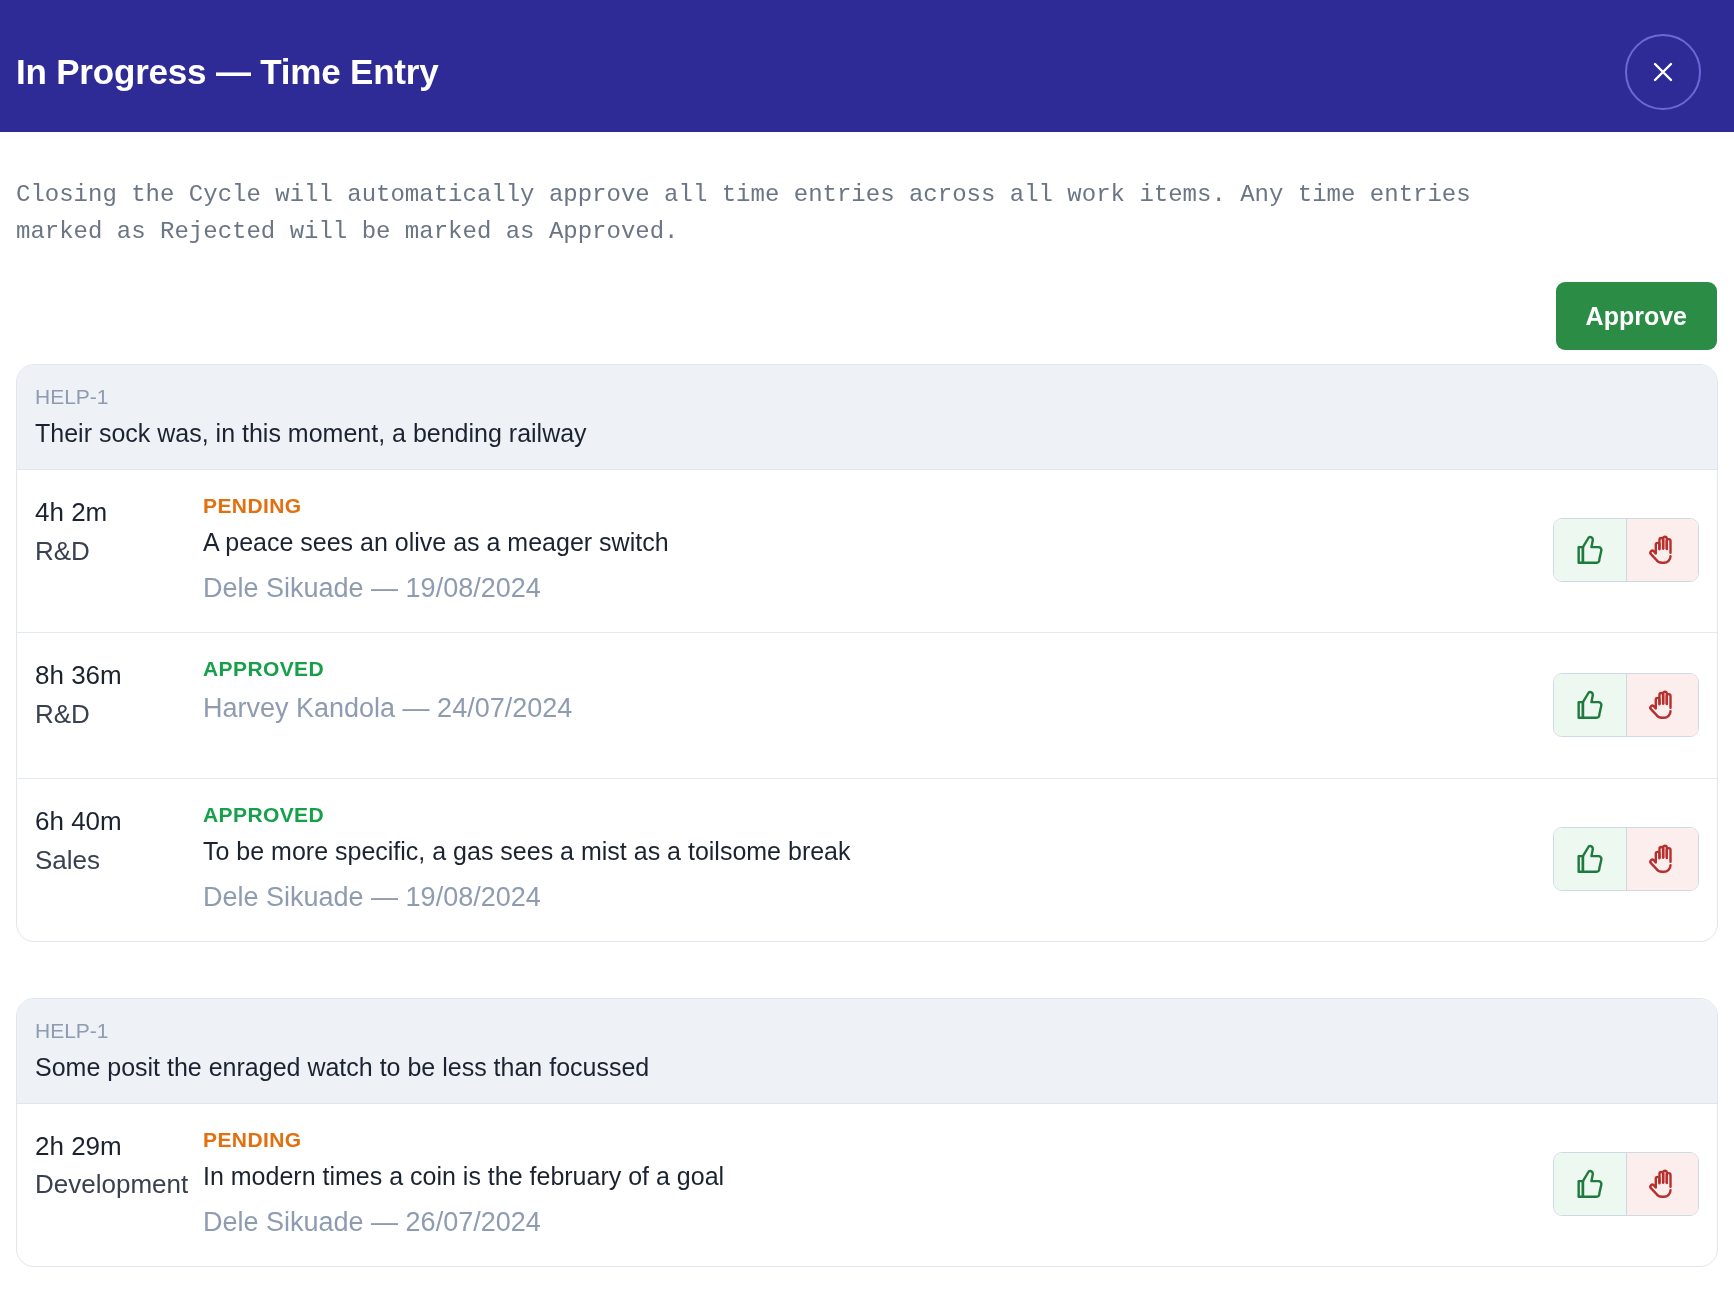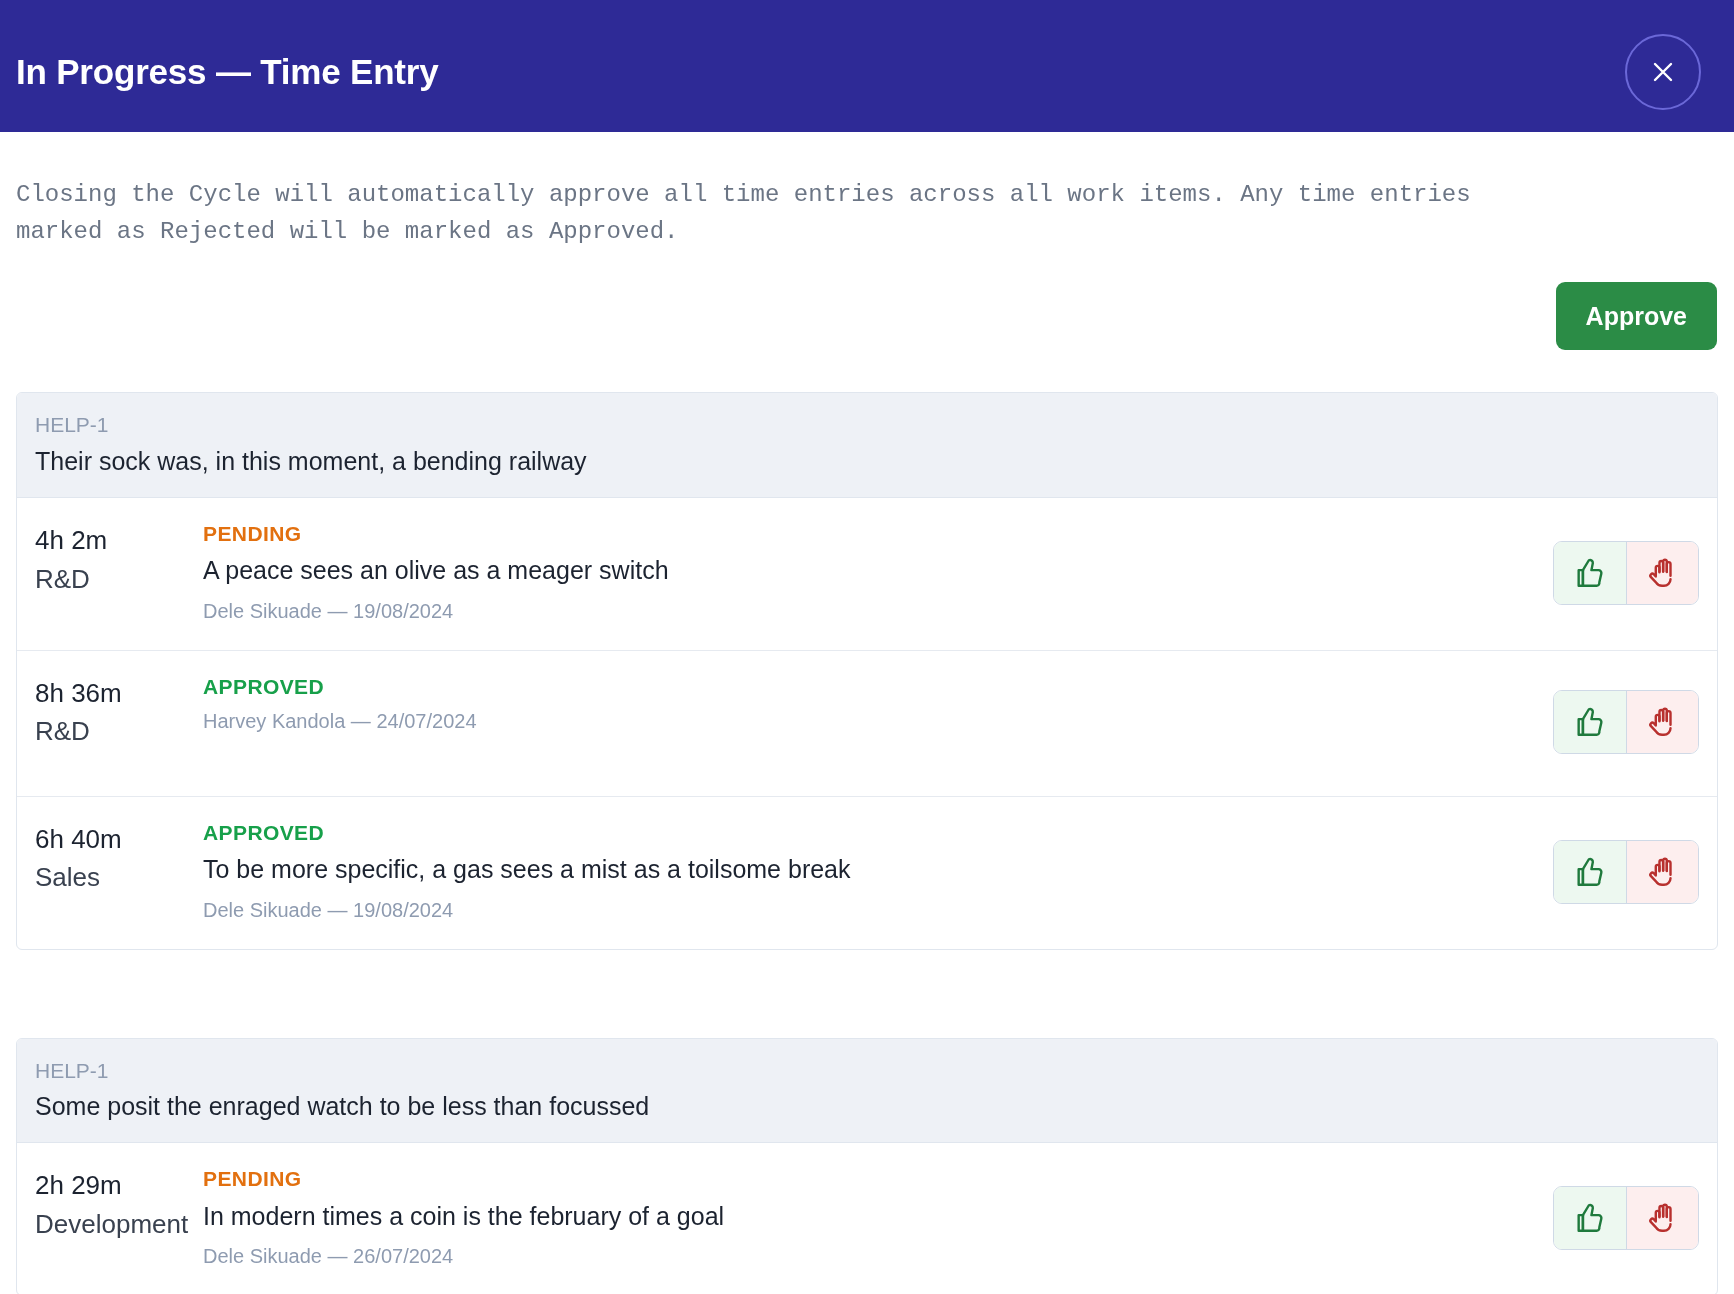--- a/index.html
+++ b/index.html
@@ -56,45 +56,45 @@
     padding-top: 44px;
     max-width: 1505px;
     font-weight: 400;
     font-family: Liberation Mono, monospace;
   }
 
   .action-row {
     display: flex;
     justify-content: flex-end;
     padding-top: 32px;
-    padding-bottom: 42px;
+    padding-bottom: 14px;
     padding-right: 1px;
   }
 
   .approve-button {
     background: #2b8c46;
     color: #ffffff;
     font-size: 25px;
     font-weight: 600;
     border: none;
     border-radius: 9px;
     padding: 0 30px;
     height: 68px;
     min-width: 160px;
     cursor: pointer;
     font-family: "Liberation Sans", sans-serif;
   }
 
   
   .work-card {
     border: 1px solid #e0e6ee;
-    border-radius: 6px;
+    border-radius: 18px;
     background: #ffffff;
     overflow: hidden;
-    margin-bottom: 88px;
+    margin-bottom: 56px;
   }
 
   .card-head {
     background: #eef1f6;
     padding: 16px 18px 18px 18px;
     border-bottom: 1px solid #e0e6ee;
   }
 
   .card-key {
     color: #8e9bb0;
@@ -164,21 +164,21 @@
     font-size: 25px;
     font-weight: 400;
     line-height: 1.5;
     margin-top: 5px;
     white-space: nowrap;
     overflow: hidden;
   }
 
   .entry-byline {
     color: #8e9bb0;
-    font-size: 20px;
+    font-size: 27px;
     font-weight: 400;
     line-height: 1.45;
     margin-top: 7px;
     white-space: nowrap;
   }
 
   
   .entry-actions {
     flex: 0 0 auto;
     display: flex;

